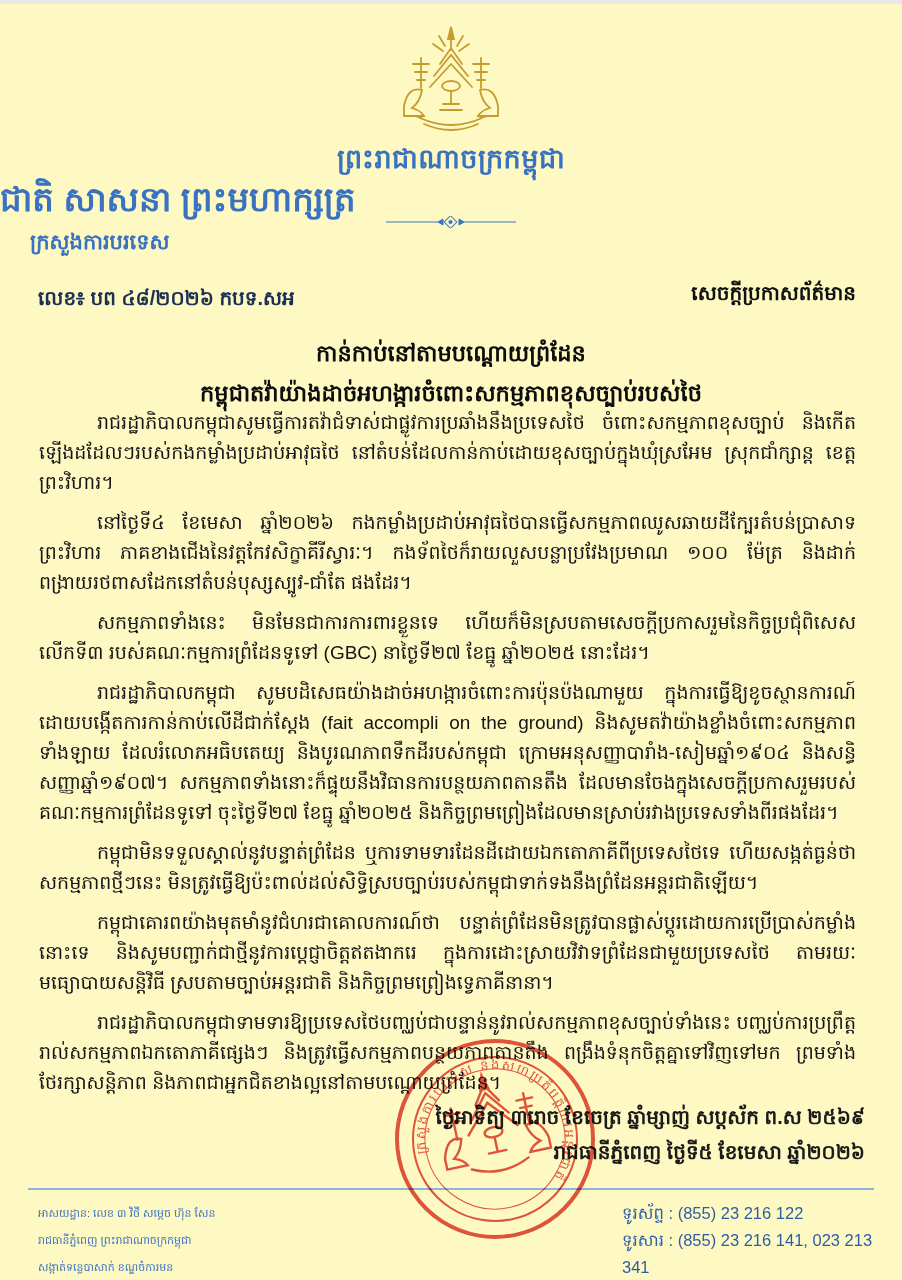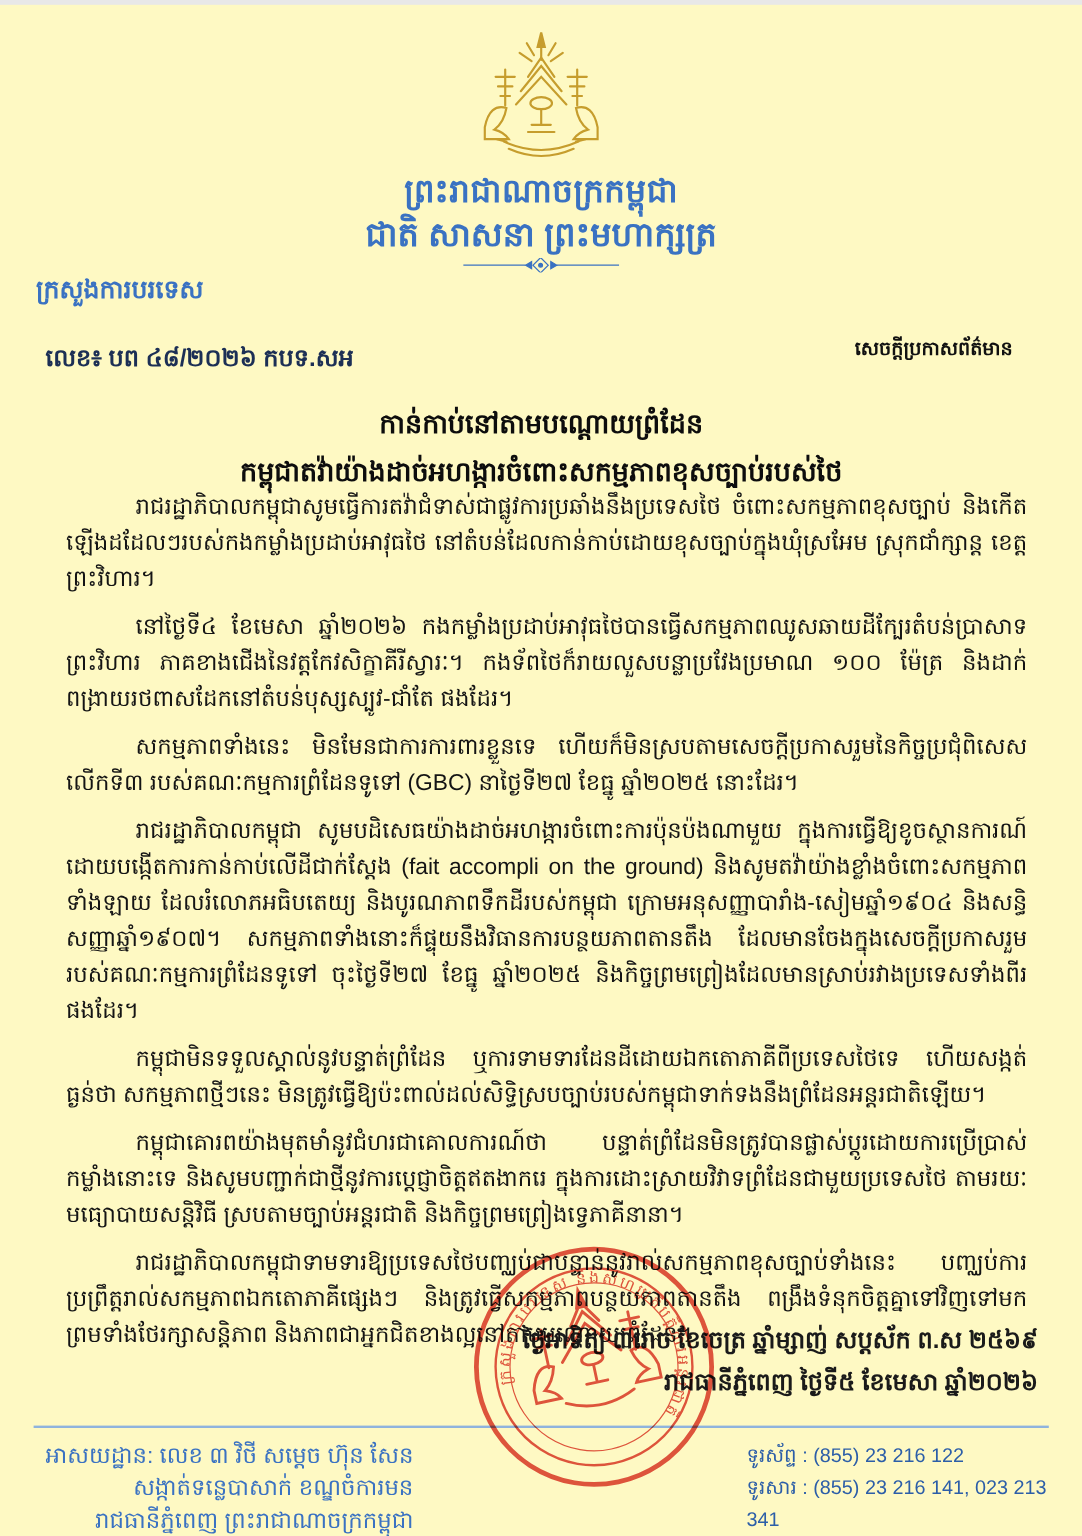--- a/index.html
+++ b/index.html
@@ -9,44 +9,44 @@
     margin:4px auto;
     background:#fef9c3;
     font-family:Liberation Sans, sans-serif;
     color:#1d1d1f;
     overflow:hidden;
   }
   
   .arms{position:absolute;top:20px;left:50%;transform:translateX(-50%);width:122px;height:114px;}
   .kingdom-line{position:absolute;top:138px;left:0;width:100%;text-align:center;
     font-size:27px;font-weight:bold;color:#3a72c2;letter-spacing:.5px;}
-  .motto-line{position:absolute;top:174px;left:0;width:100%;text-align:center;
-    font-size:28px;font-weight:bold;color:#3a72c2;}
+  .motto-line{position:absolute;top:174px;left:0;width:100%;
+    font-size:34px;font-weight:bold;color:#3a72c2;}
   .ornament{position:absolute;top:210px;left:50%;transform:translateX(-50%);}
   
   .ministry-block{position:absolute;top:222px;left:30px;width:320px;
     font-size:21px;font-weight:bold;color:#3a72c2;line-height:31px;}
   .ref-line{position:absolute;top:281px;left:38px;font-size:20px;font-weight:bold;color:#1c2f55;}
-  .doc-type{position:absolute;top:276px;right:58px;font-size:16px;font-weight:bold;color:#111;}
+  .doc-type{position:absolute;top:276px;right:46px;font-size:20px;font-weight:bold;color:#111;}
   
   .title{position:absolute;top:330px;left:60px;right:60px;margin:0;text-align:center;
     font-size:22.5px;font-weight:bold;color:#0d0d0d;line-height:40px;}
   .title span{display:block;}
   
-  .body-text{position:absolute;top:404px;left:55px;right:46px;}
+  .body-text{position:absolute;top:404px;left:39px;right:46px;}
   .body-text p{margin:0 0 10px 0;font-size:19px;line-height:30px;text-align:justify;
     text-indent:58px;color:#141414;}
   
   .sig-block{position:absolute;top:1096px;left:385px;width:480px;text-align:right;
     font-size:20px;font-weight:bold;color:#1a1a1a;line-height:35px;z-index:1;}
   .stamp{position:absolute;top:1032px;left:392px;width:206px;height:206px;
     transform:rotate(-12deg);opacity:.85;mix-blend-mode:multiply;z-index:2;pointer-events:none;}
   
   .footer-rule{position:absolute;top:1184px;left:28px;right:28px;height:2px;background:#8fb3dd;}
-  .footer-left{position:absolute;top:1196px;left:38px;font-size:19px;color:#3a72c2;line-height:27px;text-align:right;}
+  .footer-left{position:absolute;top:1196px;left:38px;font-size:11px;color:#3a72c2;line-height:27px;}
   .footer-right{position:absolute;top:1196px;left:622px;font-size:16.5px;color:#2c5ea8;line-height:27px;}
 </style>
 </head>
 <body>
 
 <div class="page">
 
   <div class="arms">
     <svg viewBox="0 0 122 114" width="122" height="114">
       <g stroke="#c69d2d" fill="none" stroke-width="1.8" stroke-linecap="round">
@@ -141,22 +141,22 @@
         <path d="M103 101 V116 M94 116 H112"></path>
         <path d="M74 128 Q103 142 132 128"></path>
       </g>
     </svg>
   </div>
 
   <div class="footer-rule"></div>
 
   <div class="footer-left">
     <div>អាសយដ្ឋាន:  លេខ ៣ វិថី សម្តេច ហ៊ុន សែន</div>
+    <div>រាជធានីភ្នំពេញ ព្រះរាជាណាចក្រកម្ពុជា</div>
     <div>សង្កាត់ទន្លេបាសាក់ ខណ្ឌចំការមន</div>
-    <div>រាជធានីភ្នំពេញ ព្រះរាជាណាចក្រកម្ពុជា</div>
   </div>
 
   <div class="footer-right">
     <div>ទូរស័ព្ទ : (855) 23 216 122</div>
     <div>ទូរសារ : (855) 23 216 141, 023 213 341</div>
     <div>អ៊ីមែល : mfaic@mfaic.gov.kh</div>
   </div>
 
 </div>
 

